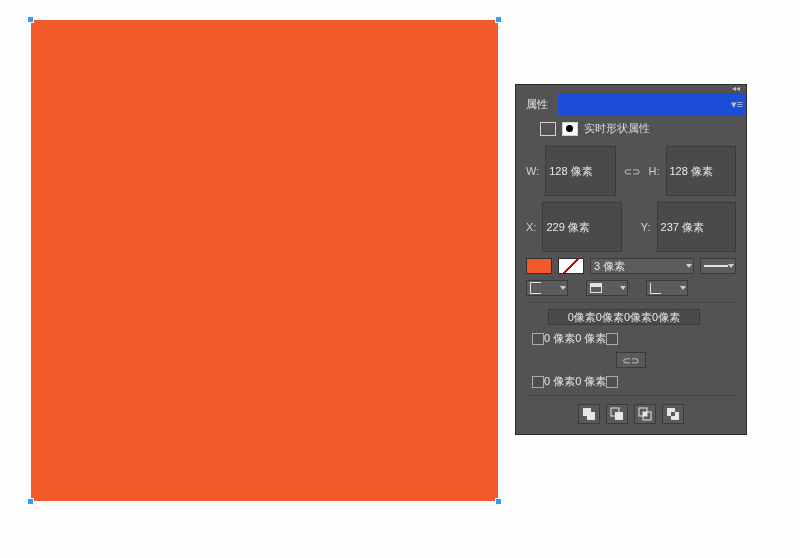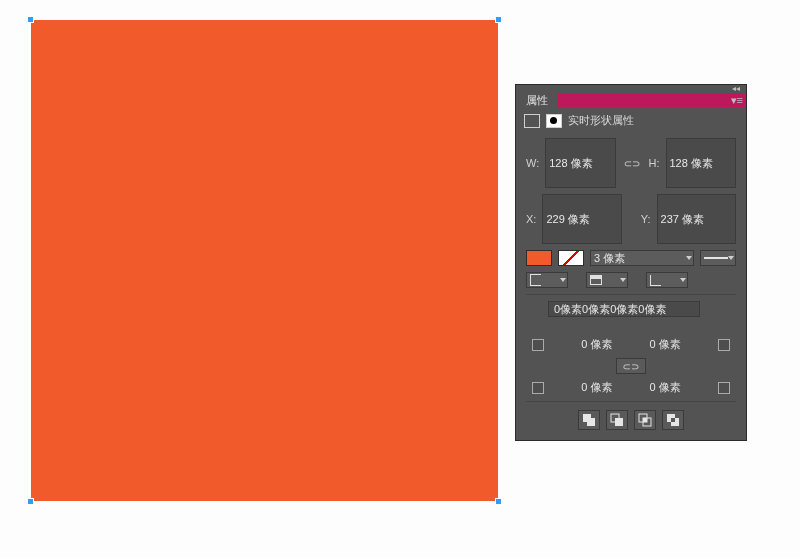--- a/index.html
+++ b/index.html
@@ -51,22 +51,22 @@
     background: #535353;
     display: flex;
     justify-content: flex-end;
     align-items: center;
     gap: 6px;
     padding-right: 6px;
   }
   .panel-top .ico { color: #bfbfbf; font-size: 8px; line-height: 1; }
 
   .panel-tab {
-    height: 14px;
-    background: #be185d;
+    height: 22px;
+    background: #1d4ed8;
     display: flex;
     align-items: stretch;
     text-align: center;
   }
   .panel-tab .tab {
     background: #535353;
     padding: 0 10px;
     display: flex;
     align-items: center;
     color: #e6e6e6;
@@ -77,21 +77,21 @@
     display: flex;
     align-items: center;
     justify-content: center;
     color: #bdbdbd;
   }
 
   .section-title {
     display: flex;
     align-items: center;
     gap: 6px;
-    padding: 6px 8px 8px 8px;
+    padding: 6px 8px 8px 24px;
   }
   .section-title .ic {
     width: 16px; height: 14px;
     border: 1px solid #cfcfcf;
     box-sizing: border-box;
   }
   .section-title .ic.mask {
     background: #fff;
     position: relative;
   }
@@ -159,31 +159,32 @@
     margin: 4px 0 6px 0;
   }
 
   .corner-summary {
     background: #4a4a4a;
     box-shadow: inset 0 0 0 1px #3b3b3b;
     height: 16px;
     display: flex;
     align-items: center;
     padding: 0 6px;
-    margin: 0 0 20px 22px;
+    margin: 0 0 6px 22px;
     width: 140px;
     color: #e8e8e8;
     white-space: nowrap;
     overflow: hidden;
+    justify-content: center;
   }
 
   .corner-row {
     display: flex;
     align-items: center;
-    justify-content: space-between;
+    justify-content: flex-start;
     margin-bottom: 6px;
     padding: 0 6px;
   }
   .corner-row .cb {
     width: 12px; height: 12px;
     border: 1px solid #aaa;
     box-sizing: border-box;
     background: #4e4e4e;
   }
   .corner-row .val, .corner-row .val2 {

